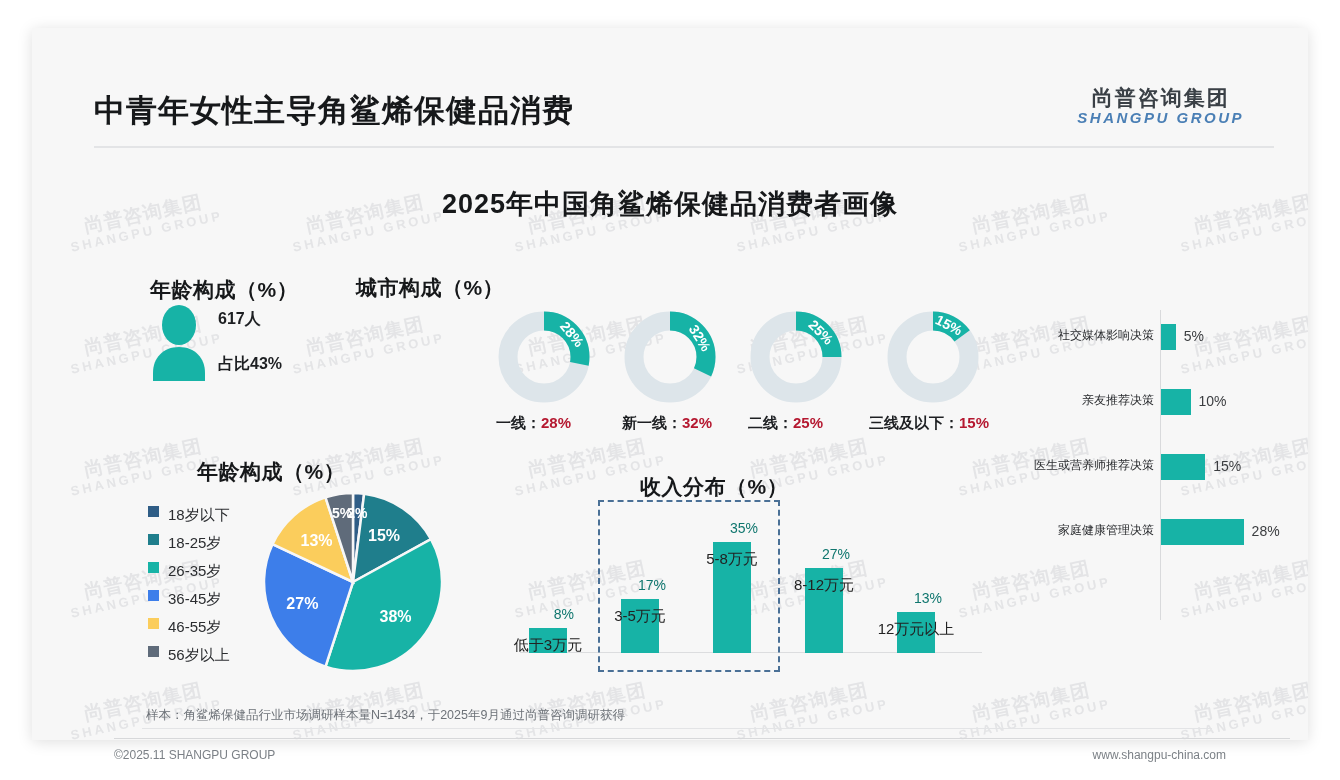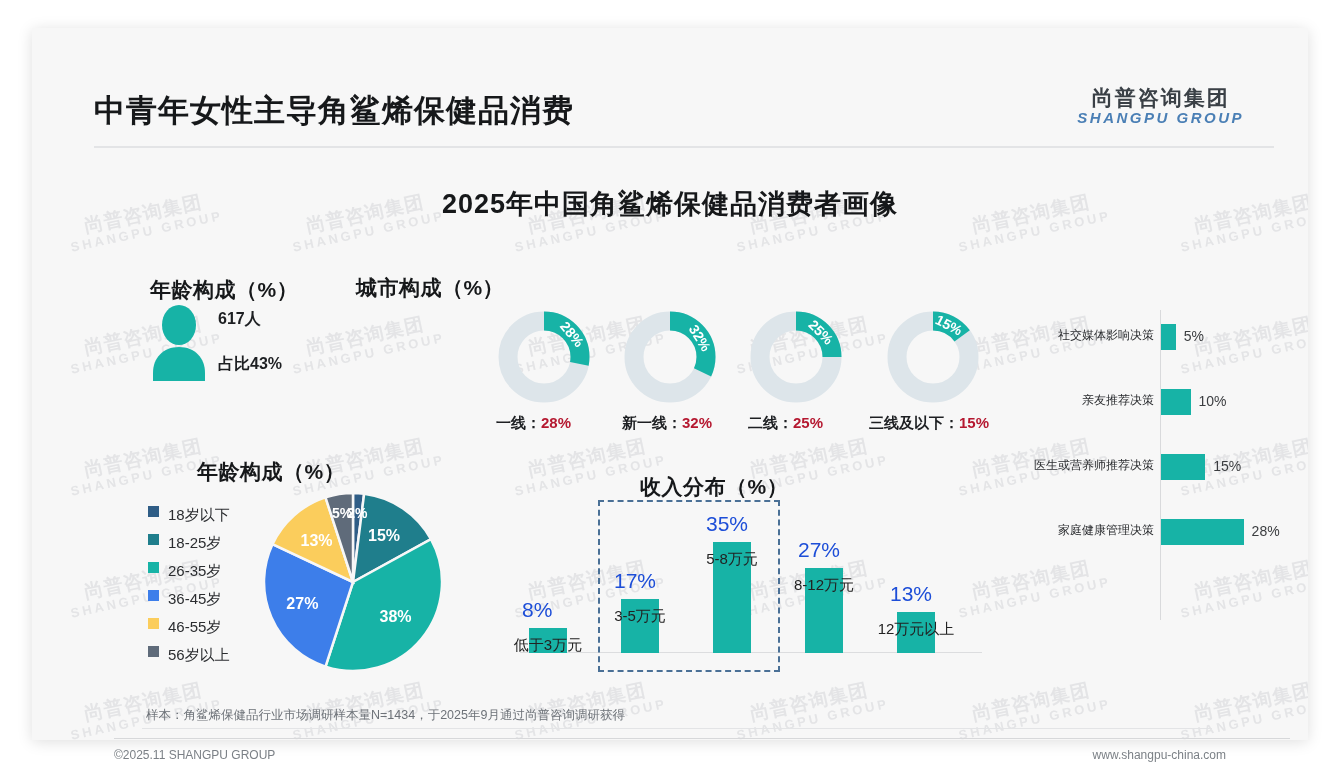--- a/index.html
+++ b/index.html
@@ -75,21 +75,21 @@
   .pie-lab{position:absolute;color:#fff;font-weight:bold;font-size:16px;}
   .pie-legend{position:absolute;left:116px;top:478px;}
   .pl-row{display:flex;align-items:flex-start;height:28px;}
   .pl-sw{width:11px;height:11px;margin-right:9px;flex:0 0 auto;}
   .pl-txt{font-size:15px;color:#2b2d30;white-space:nowrap;}
   
   .inc{position:absolute;left:480px;top:480px;width:470px;height:175px;}
   .inc-axis{position:absolute;left:8px;right:0;bottom:30px;height:1px;background:#dcdddf;}
   .inc-col{position:absolute;bottom:30px;width:52px;}
   .inc-bar{width:38px;margin:0 auto;background:#17b3a6;}
-  .inc-val{position:absolute;left:0;width:52px;text-align:left;font-size:21px;color:#1d4ed8;}
+  .inc-val{position:absolute;left:0;width:52px;text-align:right;font-size:14px;color:#0f766e;}
   .inc-cat{position:absolute;top:8px;width:92px;left:-20px;text-align:center;font-size:15px;color:#222;white-space:nowrap;}
   .inc-box{
     position:absolute;border:2px dashed #4a7096;background:transparent;
   }
   
   .roles{position:absolute;left:990px;top:282px;width:290px;height:320px;}
   .roles-axis{position:absolute;left:138px;top:0;width:1px;height:310px;background:#d9dadc;}
   .r-row{position:absolute;left:0;width:290px;height:26px;}
   .r-lab{position:absolute;right:calc(100% - 132px);top:3px;font-size:12px;color:#2b2d30;white-space:nowrap;text-align:right;}
   .r-bar{position:absolute;left:139px;top:0;height:26px;background:#17b3a6;}

